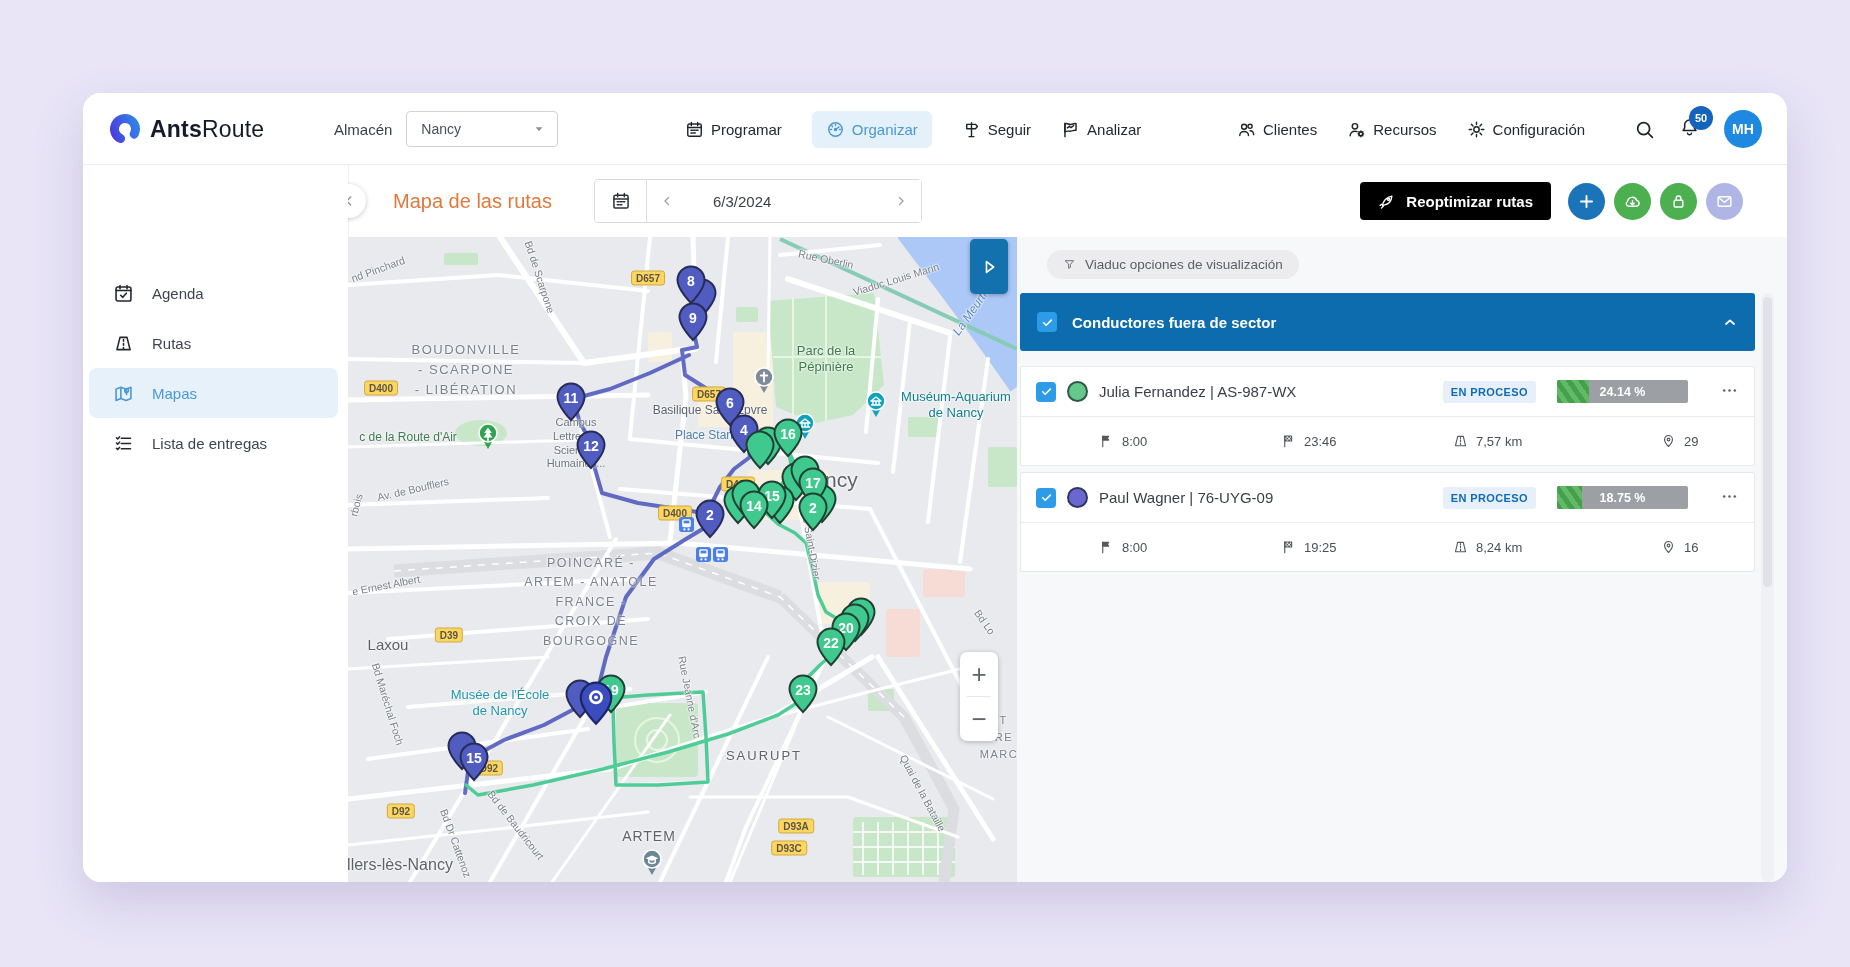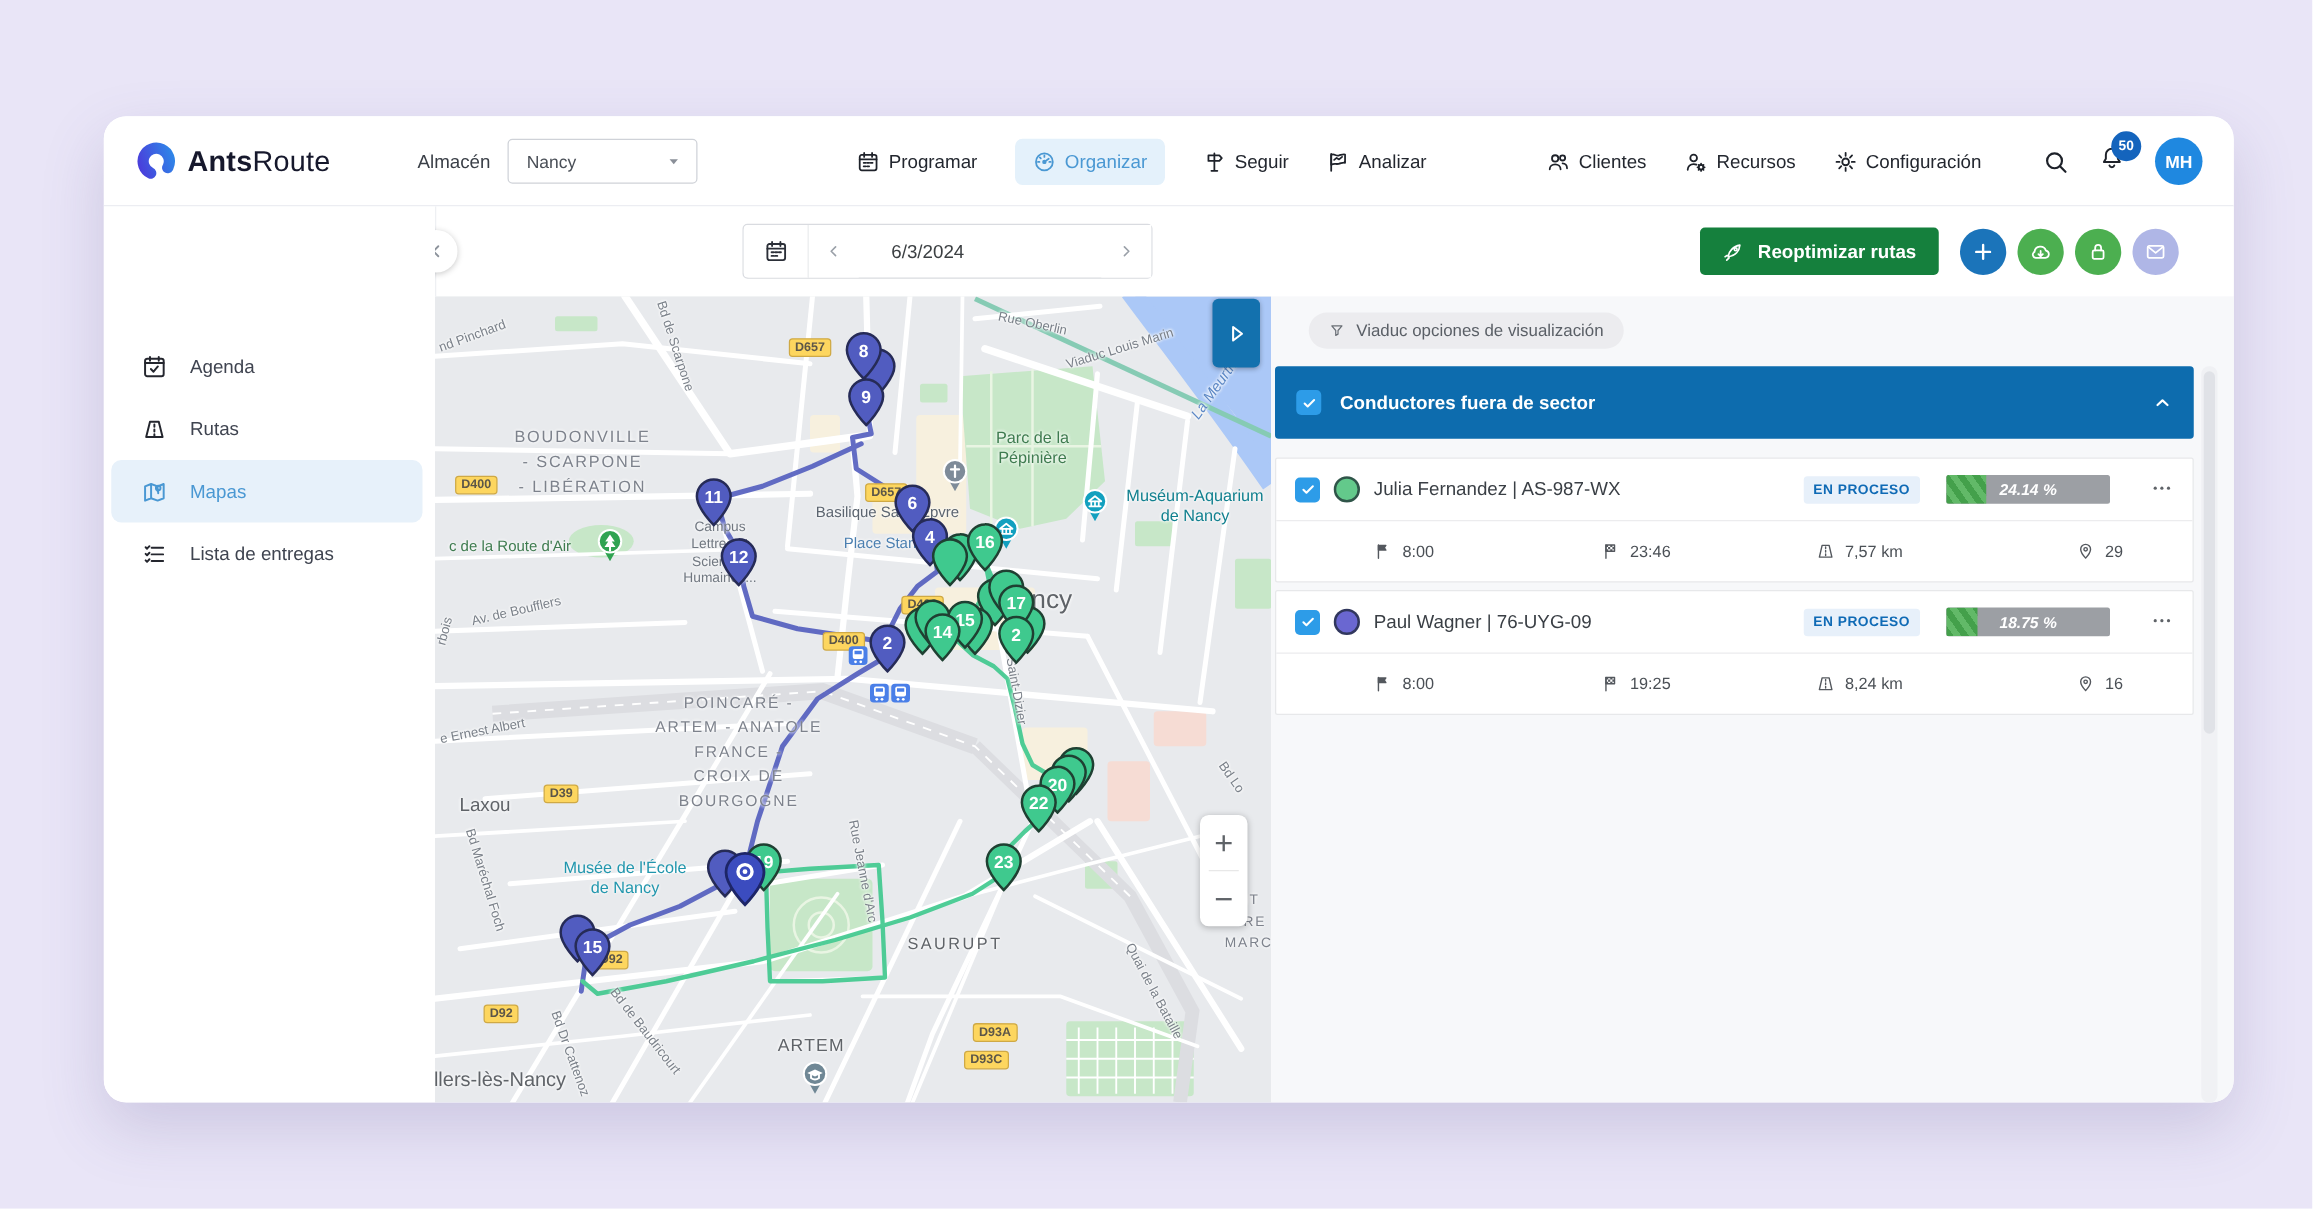--- a/index.html
+++ b/index.html
@@ -50,21 +50,21 @@
             box-shadow:0 1px 5px rgba(0,0,0,.22);color:#8d939c;cursor:pointer;z-index:16;display:flex;align-items:center;justify-content:center;}
   .back-btn .ic{width:16px;height:16px;}
   .ptitle{position:absolute;left:44px;top:0;height:72px;display:flex;align-items:center;font-size:20px;color:#e0793e;}
   .dategroup{position:absolute;left:245px;top:14px;height:44px;display:flex;border:1px solid #d9dbe0;border-radius:4px;background:#fff;}
   .dg-cal{width:52px;display:flex;align-items:center;justify-content:center;border-right:1px solid #d9dbe0;cursor:pointer;background:#fff;border-radius:4px 0 0 4px;}
   .dg-cal .ic{width:20px;height:20px;color:#2b2f38;}
   .dg-prev,.dg-next{width:40px;display:flex;align-items:center;justify-content:center;color:#9aa0a8;cursor:pointer;background:#fff;border:none;}
   .dg-prev .ic,.dg-next .ic{width:14px;height:14px;}
   .dg-date{width:194px;display:flex;align-items:center;padding-left:26px;font-size:15px;color:#3c4043;}
   .hbtns{position:absolute;right:44px;top:17px;display:flex;gap:9px;align-items:center;}
-  .reopt{height:38px;padding:0 18px;background:#15803d;border:none;border-radius:4px;color:#fff;font-size:15px;font-weight:bold;
+  .reopt{height:38px;padding:0 18px;background:#000000;border:none;border-radius:4px;color:#fff;font-size:15px;font-weight:bold;
          display:flex;align-items:center;gap:10px;cursor:pointer;margin-right:8px;font-family:inherit;}
   .reopt .ic{width:18px;height:18px;color:#fff;}
   .cbtn{width:37px;height:37px;border-radius:50%;border:none;color:#fff;display:flex;align-items:center;justify-content:center;cursor:pointer;}
   .cbtn .ic{width:19px;height:19px;}
   .cbtn.blue{background:#1b74ba;} .cbtn.green{background:#4caf50;} .cbtn.lav{background:#afb6e6;}
 
   
   .map{position:absolute;left:265px;top:144px;width:669px;height:645px;background:#e8eaed;overflow:hidden;z-index:5;}
   .map-base{position:absolute;left:0;top:0;}
   #map-overlays{position:absolute;left:0;top:0;width:100%;height:100%;}
@@ -101,21 +101,21 @@
   .cb{width:20px;height:20px;border-radius:4px;background:#2d9ce8;display:inline-flex;align-items:center;justify-content:center;
       cursor:pointer;flex:none;}
   .cb .ic{width:13px;height:13px;color:#fff;}
   .dcards{position:absolute;left:3px;top:129px;width:735px;}
   .dcard{background:#fff;border:1px solid #e7e8ea;border-radius:2px;margin-bottom:6px;height:100px;}
   .drow1{height:50px;display:flex;align-items:center;gap:11px;padding:0 14px 0 15px;border-bottom:1px solid #ececee;}
   .dcircle{width:21px;height:21px;border-radius:50%;border:2px solid rgba(25,35,45,.7);flex:none;}
   .dname{font-size:15px;color:#3a3f45;flex:1;white-space:nowrap;overflow:hidden;}
   .dbadge{font-size:11px;font-weight:bold;letter-spacing:.4px;color:#0f6ab5;background:#e7f0fa;padding:5px 8px;border-radius:3px;
           margin-right:10px;white-space:nowrap;}
-  .dprog{position:relative;width:131px;height:23px;background:#9c9fa4;border-radius:2px;overflow:hidden;margin-right:20px;flex:none;font-style:italic;}
+  .dprog{position:relative;width:131px;height:23px;background:#9c9fa4;border-radius:2px;overflow:hidden;margin-right:20px;flex:none;}
   .dfill{position:absolute;left:0;top:0;bottom:0;background:repeating-linear-gradient(55deg,#44a04b 0 5px,#62b968 5px 10px);}
   .dptext{position:absolute;inset:0;display:flex;align-items:center;justify-content:center;color:#fff;font-size:12.5px;font-weight:bold;}
   .ddots{border:none;background:transparent;color:#5f6368;cursor:pointer;padding:2px;}
   .ddots .ic{width:17px;height:17px;}
   .drow2{position:relative;height:48px;}
   .dstat{position:absolute;top:50%;transform:translateY(-50%);display:flex;gap:8px;font-size:13px;color:#4b5056;}
   .dstat .ic{width:15px;height:15px;color:#54585e;}
   .pscroll{position:absolute;left:744px;top:56px;bottom:0;width:13px;background:#f0f1f4;border-radius:6px;}
   .pscroll .thumb{position:absolute;left:2px;right:2px;top:4px;height:290px;background:#e0e2e7;border-radius:5px;}
 </style>
@@ -286,20 +286,21 @@
   </div>
 
   <div class="mheader">
     <button class="back-btn">
       <span class="ic">
             <svg viewBox="0 0 24 24" fill="none" stroke="currentColor" stroke-width="2.2" stroke-linecap="round" stroke-linejoin="round">
               <path d="M14.5 6l-6 6 6 6"></path>
             </svg>
           </span>
     </button>
+    <div class="ptitle">Mapa de las rutas</div>
     <div class="dategroup">
       <span class="dg-cal">
         <span class="ic">
               <svg viewBox="0 0 24 24" fill="none" stroke="currentColor" stroke-width="1.8" stroke-linecap="round" stroke-linejoin="round">
                 <rect x="3.5" y="5" width="17" height="15.5" rx="2"></rect>
                 <path d="M3.5 9.5h17M8 3v4M16 3v4M7.5 13h2M11 13h2M14.5 13h2M7.5 16.5h2M11 16.5h2"></path>
               </svg>
             </span>
       </span>
       <button class="dg-prev">

